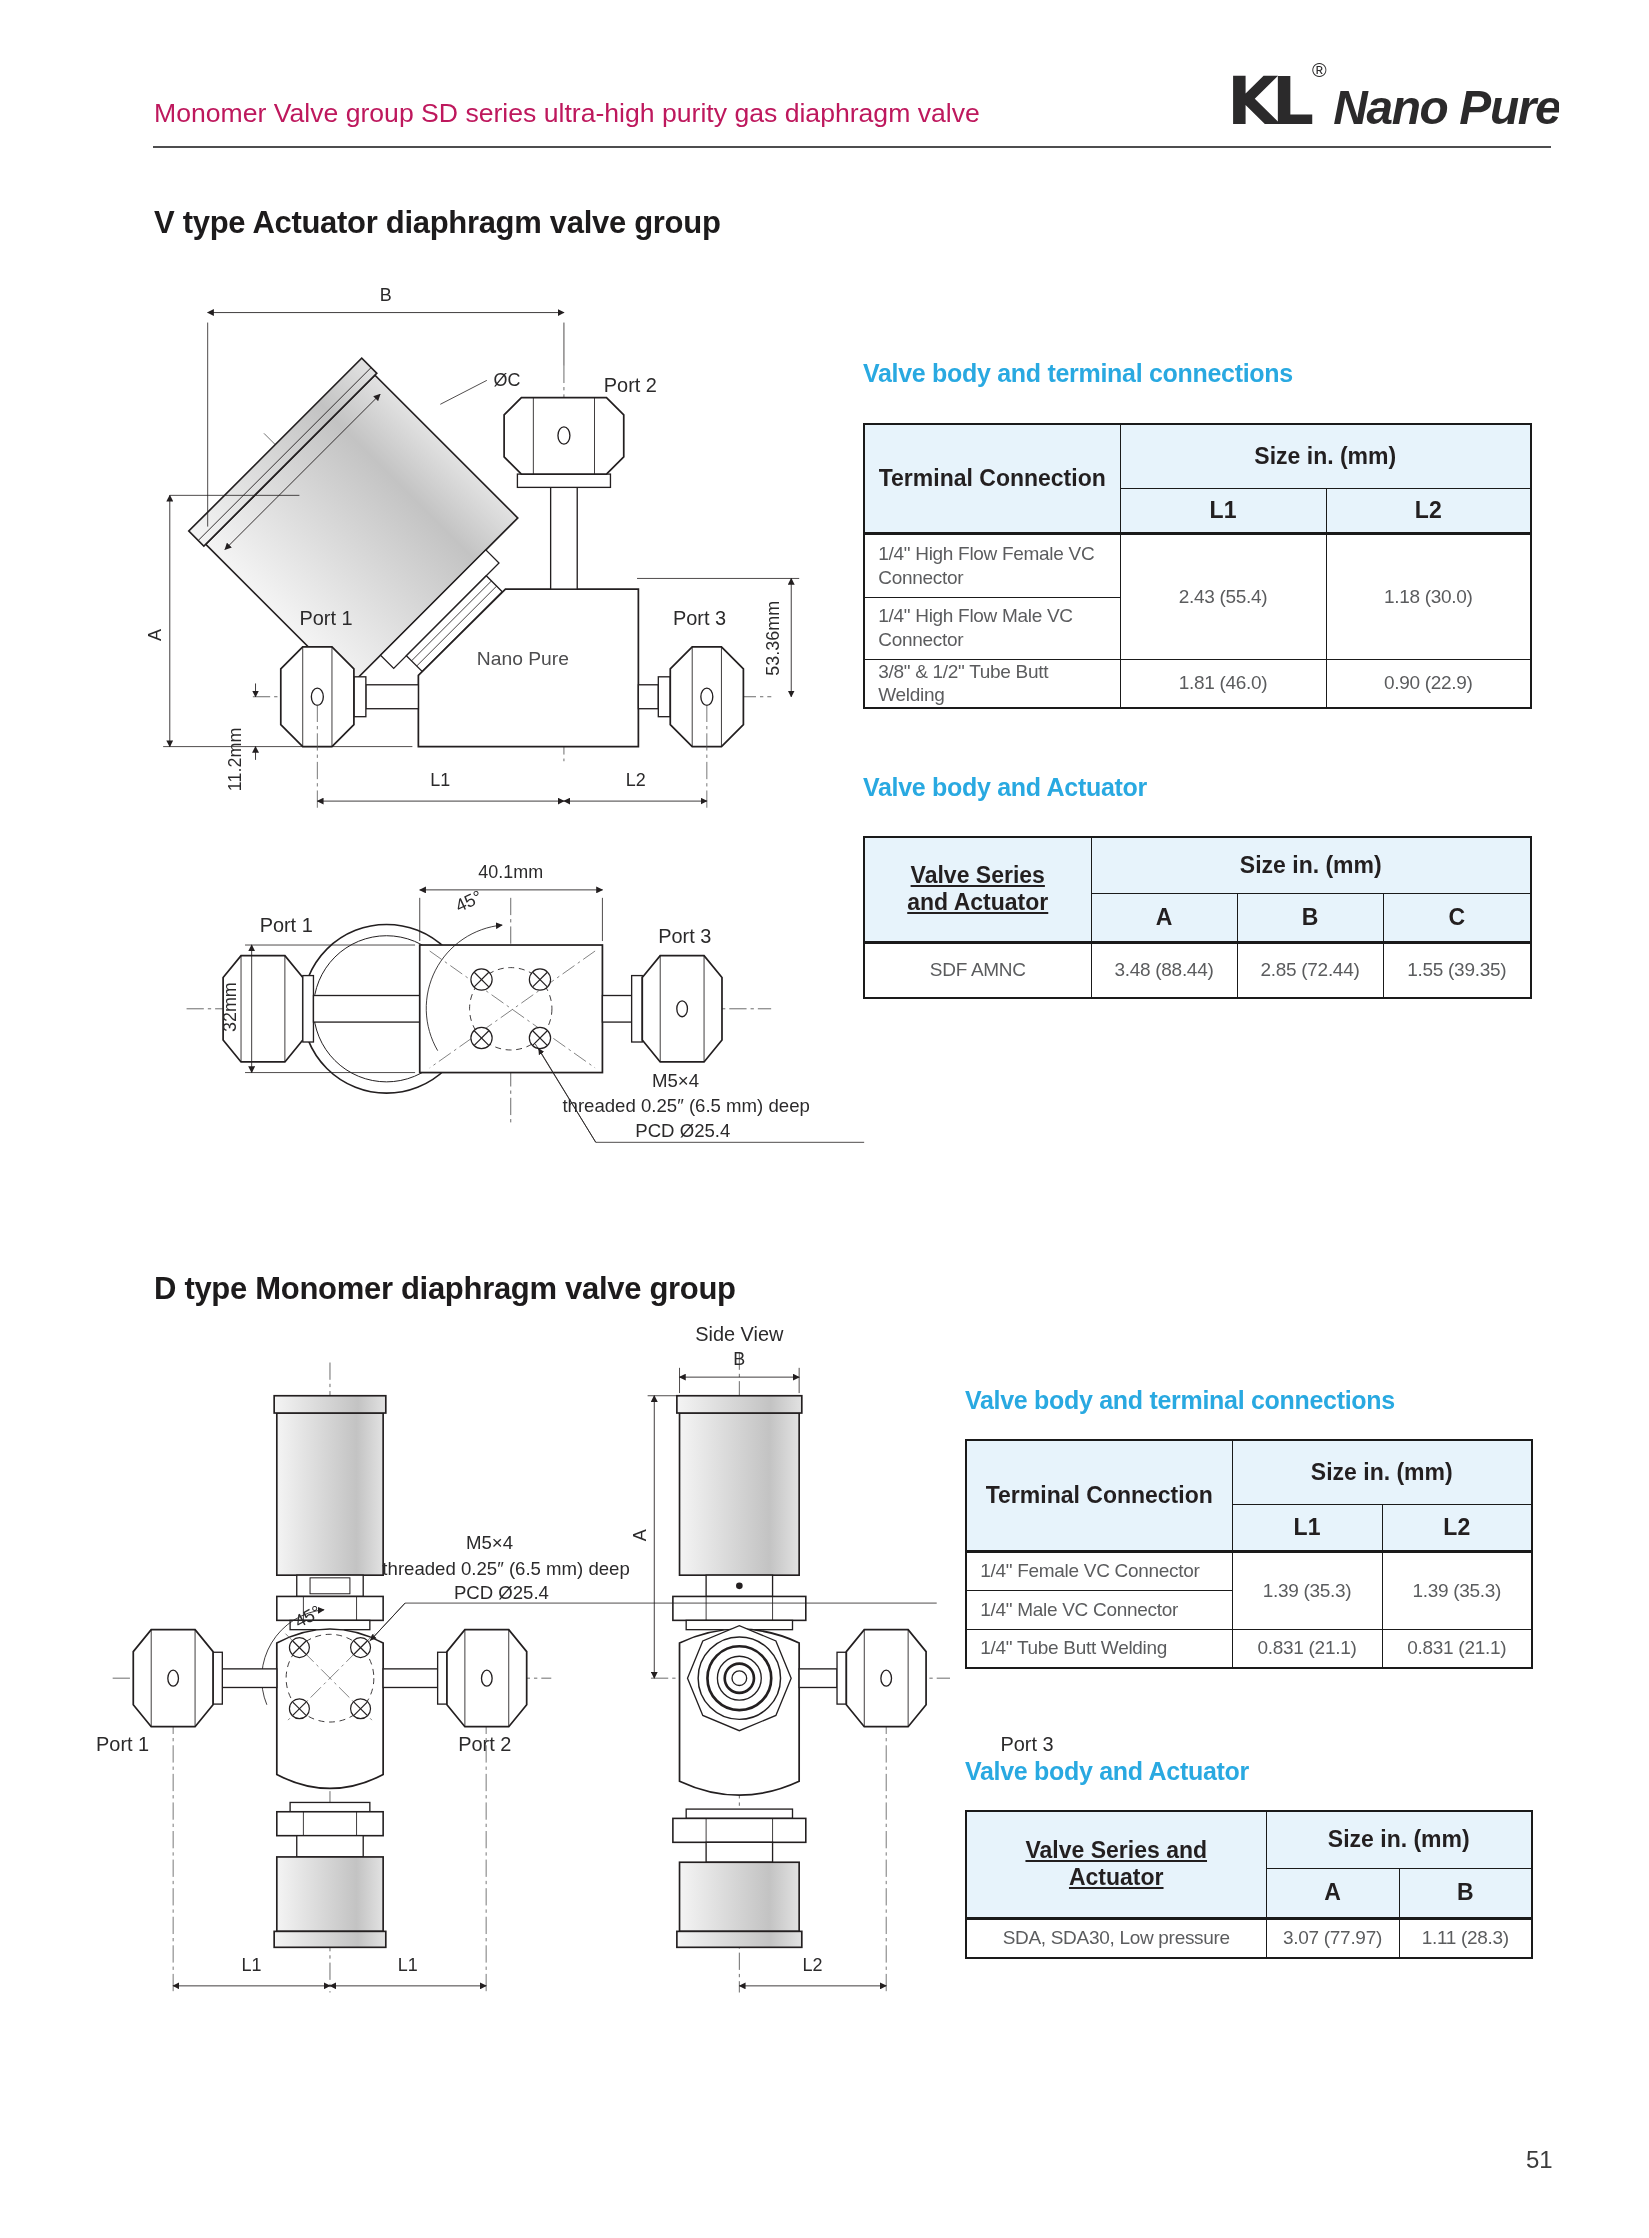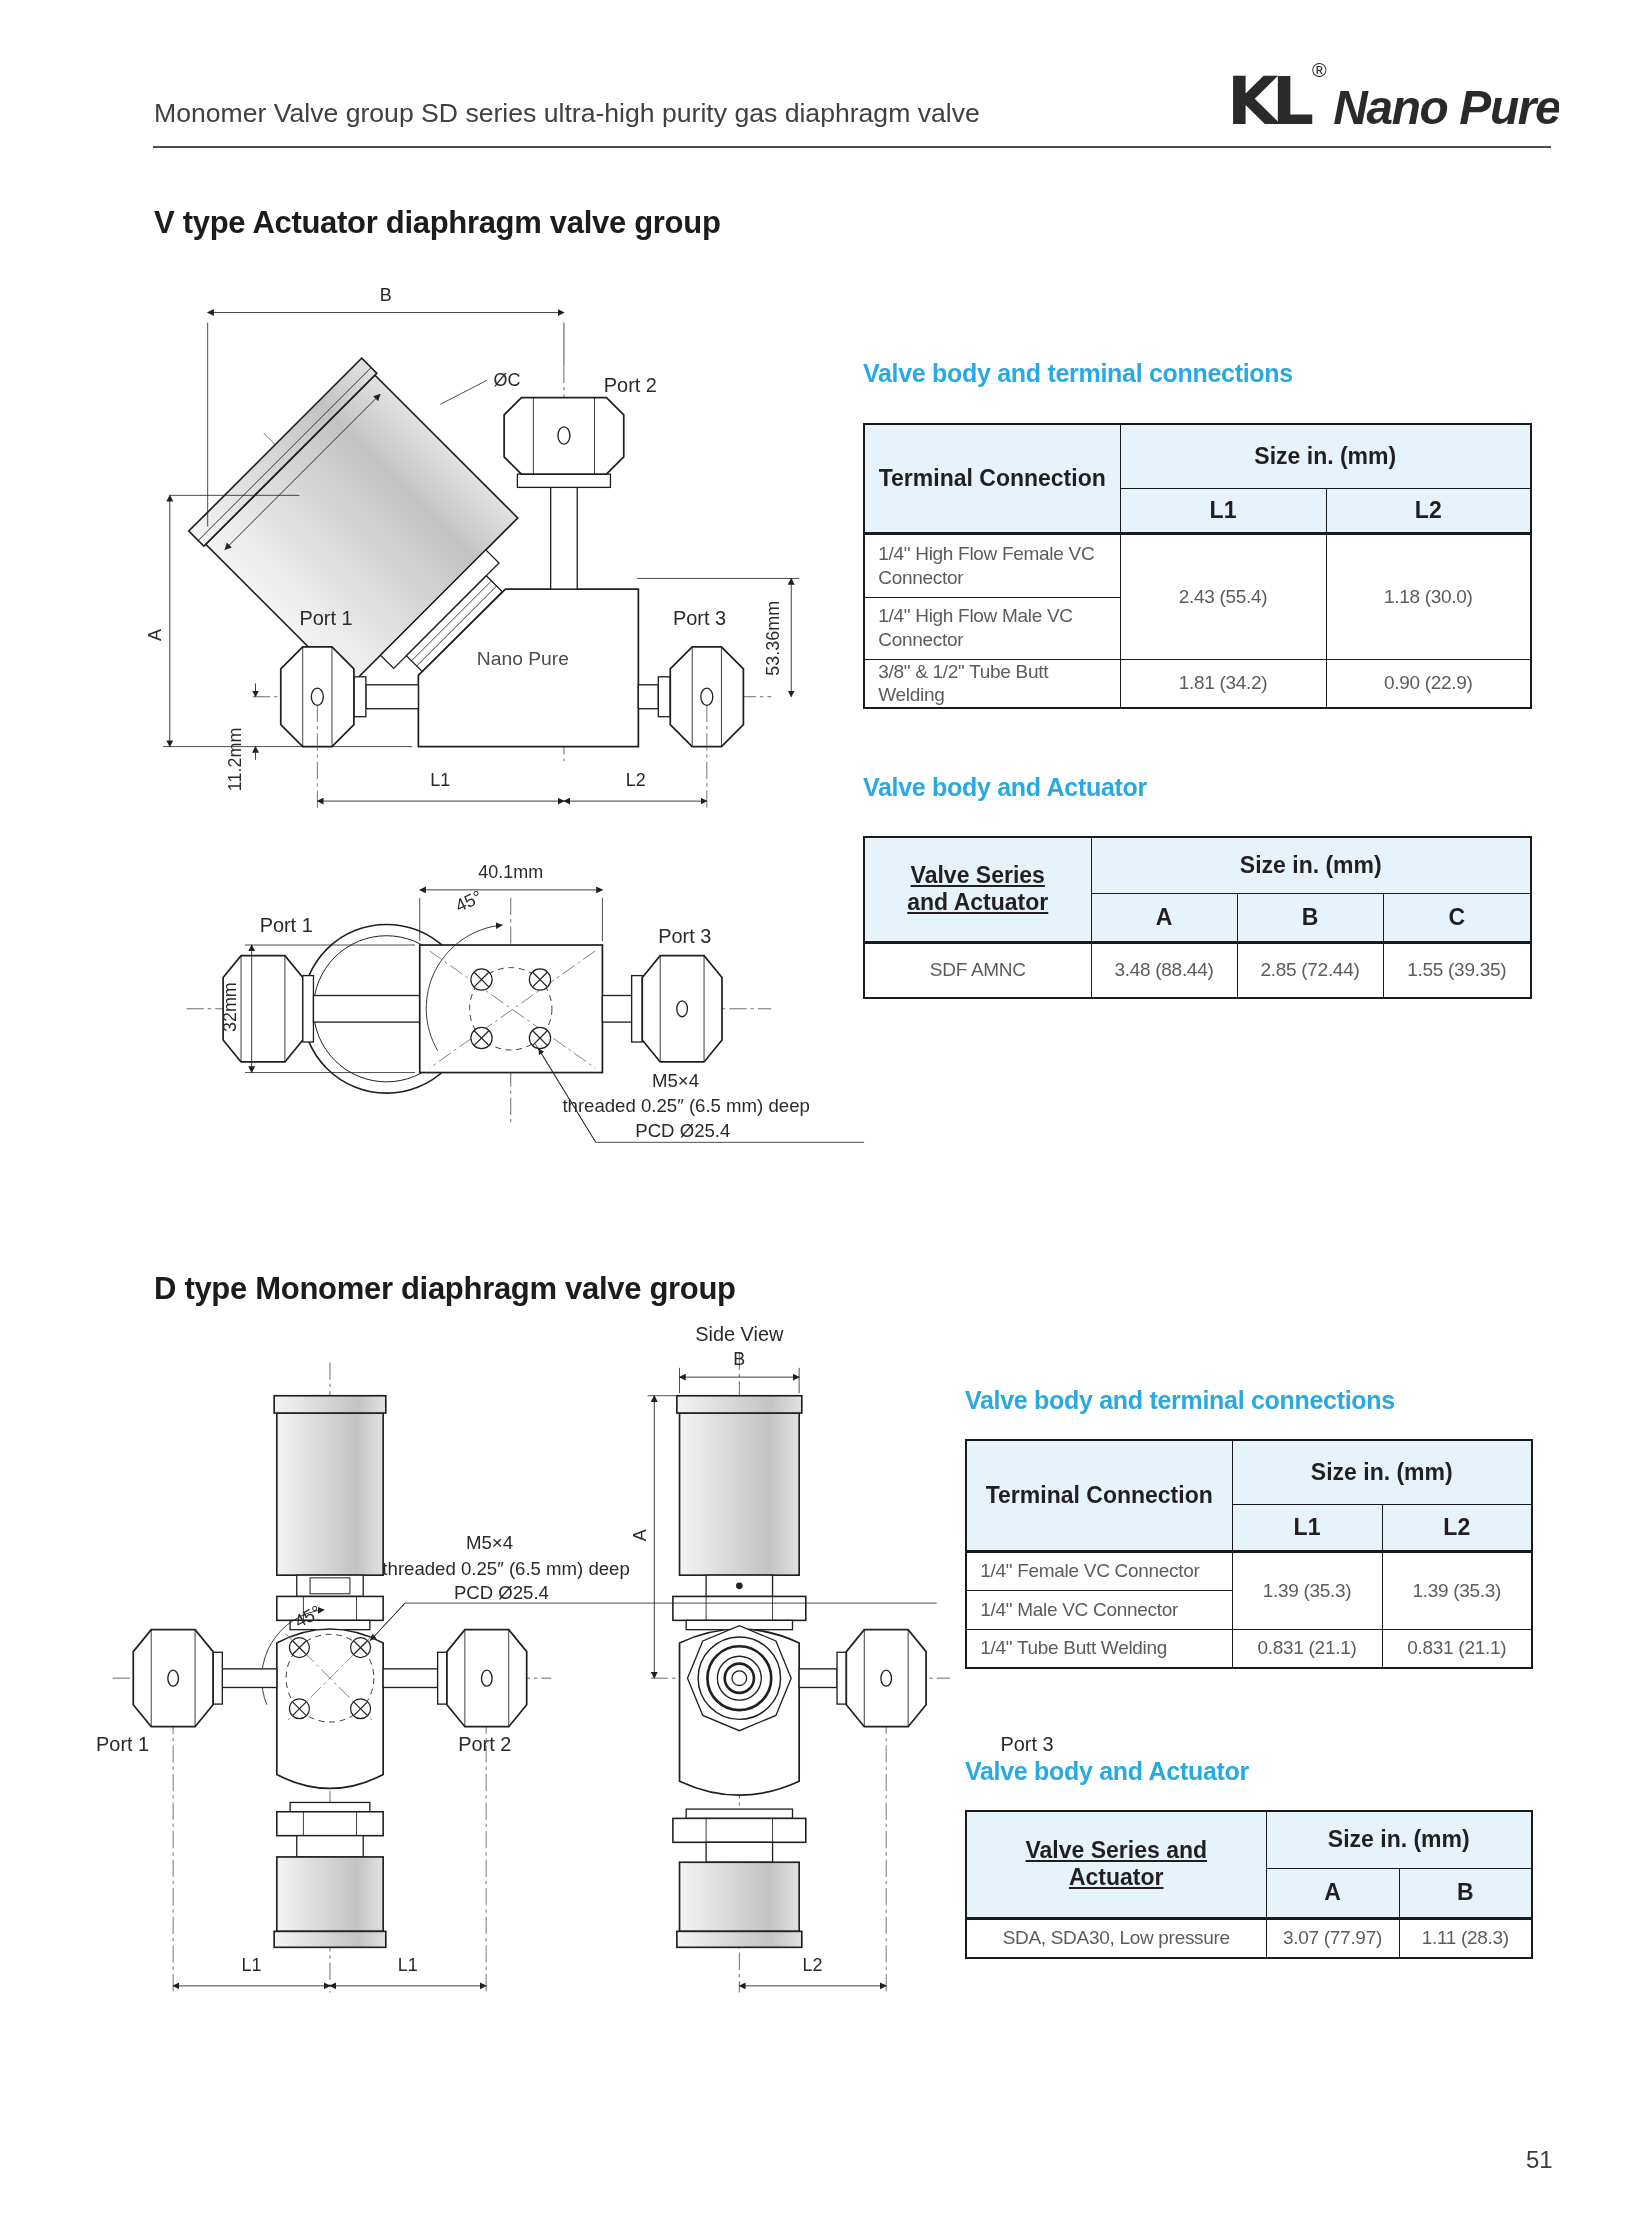--- a/index.html
+++ b/index.html
@@ -1,21 +1,21 @@
 <!DOCTYPE html>
 <html style="font-size:10.6px"><head>
 <meta charset="utf-8">
 <style>
   html,body{margin:0;padding:0;background:#9a9a9a;}
   .page{position:relative;width:1650px;height:2239px;background:#ffffff;overflow:hidden;
         font-family:"Liberation Sans", sans-serif;}
   .abs{position:absolute;}
 
   
-  .header-title{left:154px;top:98px;font-size:26.6px;color:#404040;letter-spacing:0px;white-space:nowrap;}
+  .header-title{left:154px;top:98px;font-size:26.6px;color:#be185d;letter-spacing:0px;white-space:nowrap;}
   .header-rule{left:153px;top:146px;width:1398px;height:2px;background:#4d4d4f;}
   .logo{left:1227px;top:52px;width:332px;height:93px;}
 
   
   .section-title{font-size:31px;font-weight:700;color:#1d1b1c;letter-spacing:-0.3px;white-space:nowrap;}
 
   
   .tbl-title{font-size:25px;font-weight:700;color:#29a9e1;letter-spacing:-0.3px;white-space:nowrap;}
 
   
@@ -238,21 +238,21 @@
     <tr style="height:64px">
       <td class="lbl">1/4" High Flow Female VC Connector</td>
       <td rowspan="2">2.43 (55.4)</td>
       <td rowspan="2">1.18 (30.0)</td>
     </tr>
     <tr style="height:62px">
       <td class="lbl">1/4" High Flow Male VC Connector</td>
     </tr>
     <tr style="height:41px">
       <td class="lbl">3/8" &amp; 1/2" Tube Butt Welding</td>
-      <td>1.81 (34.2)</td>
+      <td>1.81 (46.0)</td>
       <td>0.90 (22.9)</td>
     </tr>
   </tbody>
     </table>
 
   <div class="abs tbl-title" style="left:863px;top:773px">Valve body and Actuator</div>
 
   <table class="spec abs" style="left:863px;top:836px;width:668px">
     <colgroup>
         <col style="width:227px">

